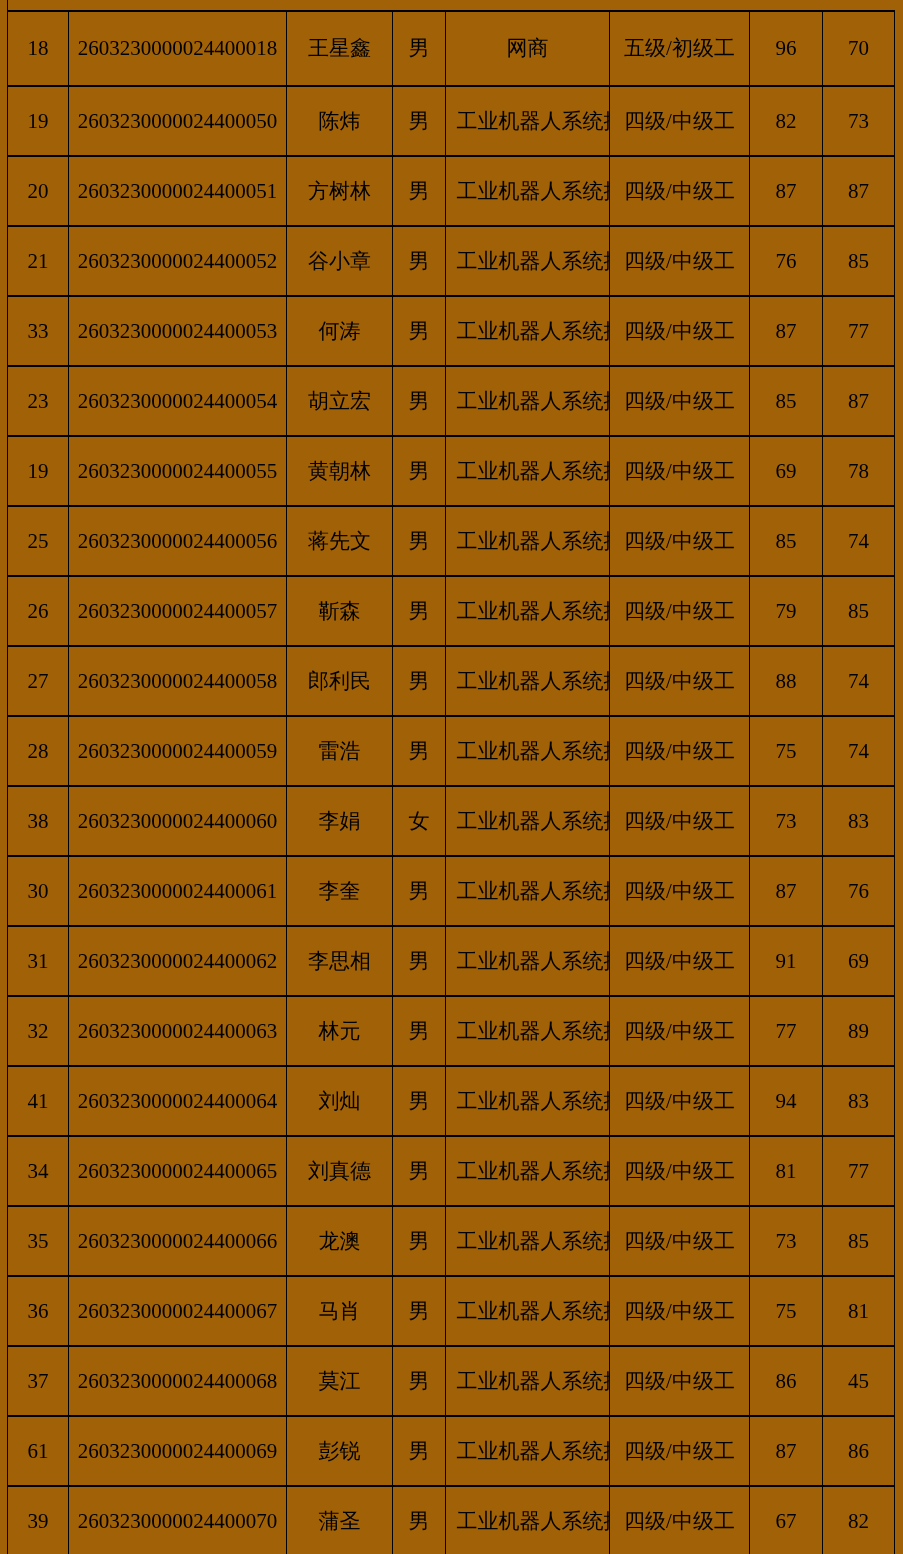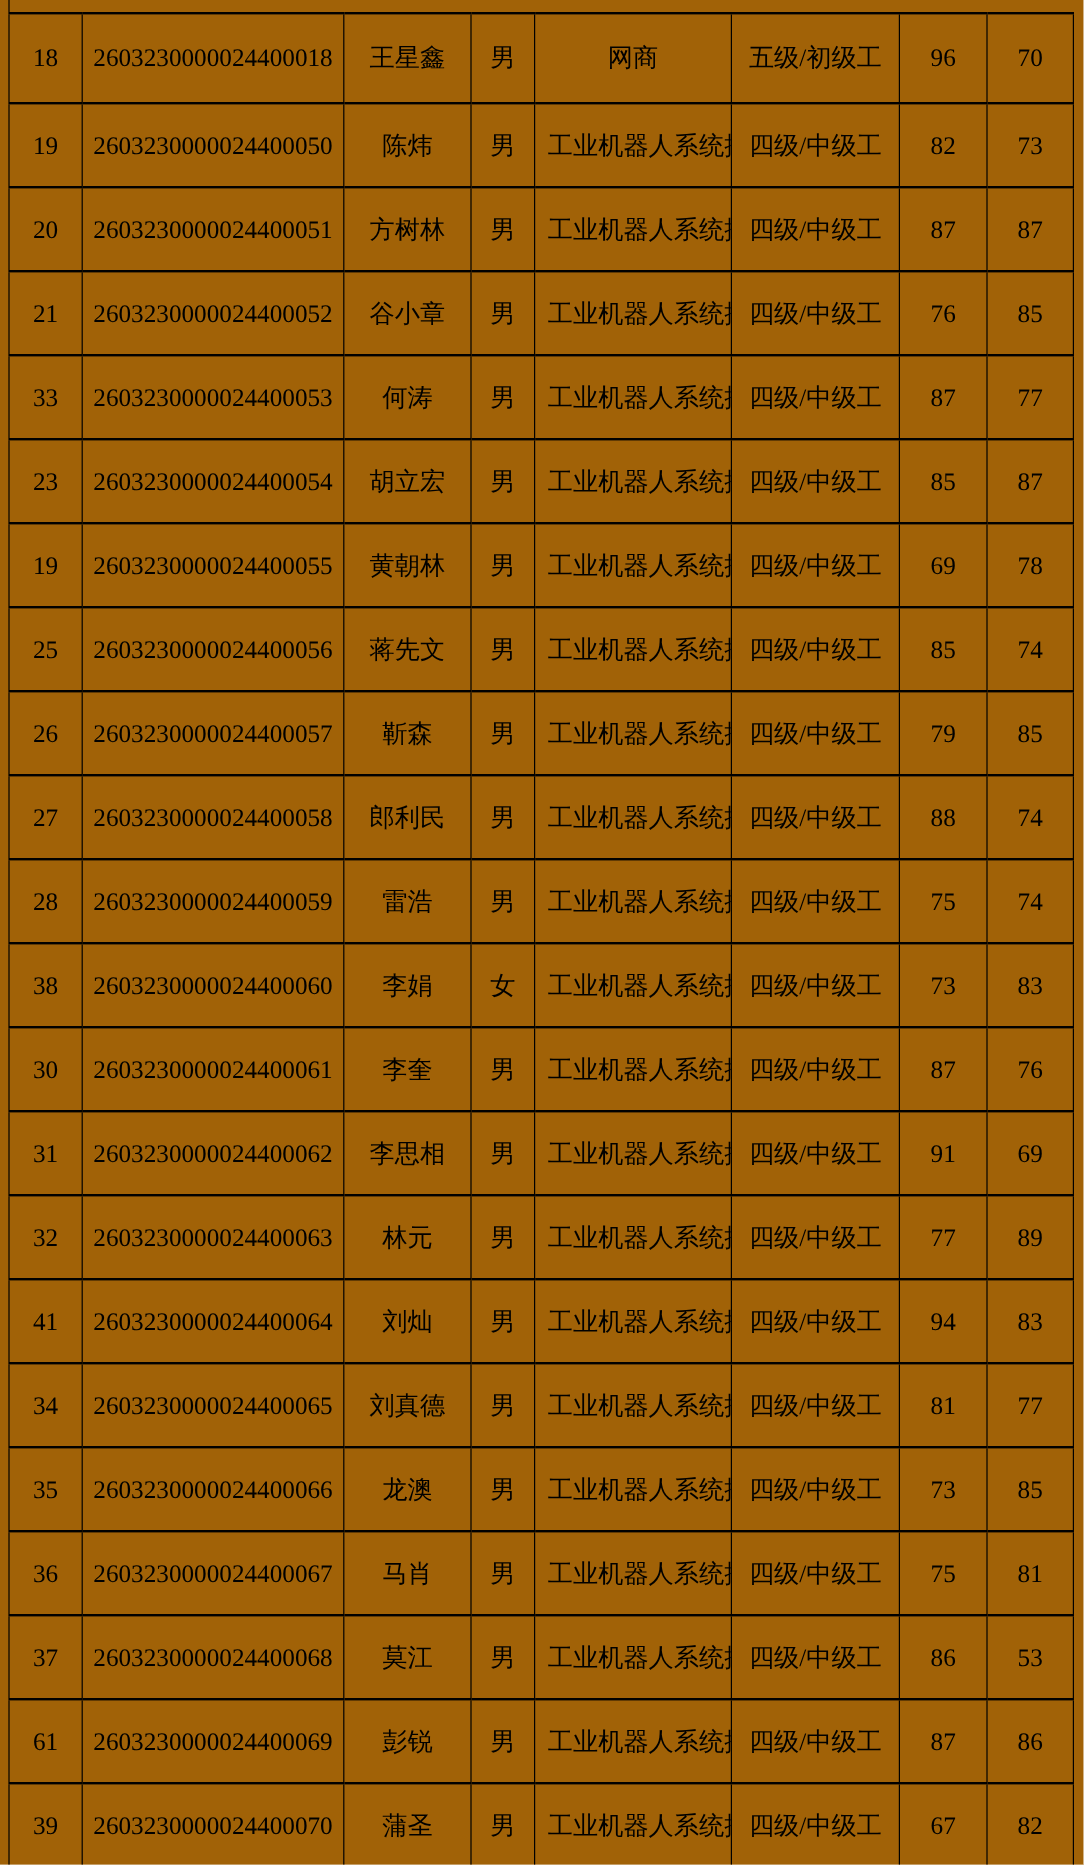--- a/index.html
+++ b/index.html
@@ -263,21 +263,21 @@
     <td class="c-score">81</td>
   </tr>
         <tr>
     <td class="c-num">37</td>
     <td class="c-id">2603230000024400068</td>
     <td class="c-name">莫江</td>
     <td class="c-gender">男</td>
     <td class="c-occ"><span class="occ-wrap">工业机器人系统操作员</span></td>
     <td class="c-level">四级/中级工</td>
     <td class="c-score">86</td>
-    <td class="c-score">53</td>
+    <td class="c-score">45</td>
   </tr>
         <tr>
     <td class="c-num">61</td>
     <td class="c-id">2603230000024400069</td>
     <td class="c-name">彭锐</td>
     <td class="c-gender">男</td>
     <td class="c-occ"><span class="occ-wrap">工业机器人系统操作员</span></td>
     <td class="c-level">四级/中级工</td>
     <td class="c-score">87</td>
     <td class="c-score">86</td>

